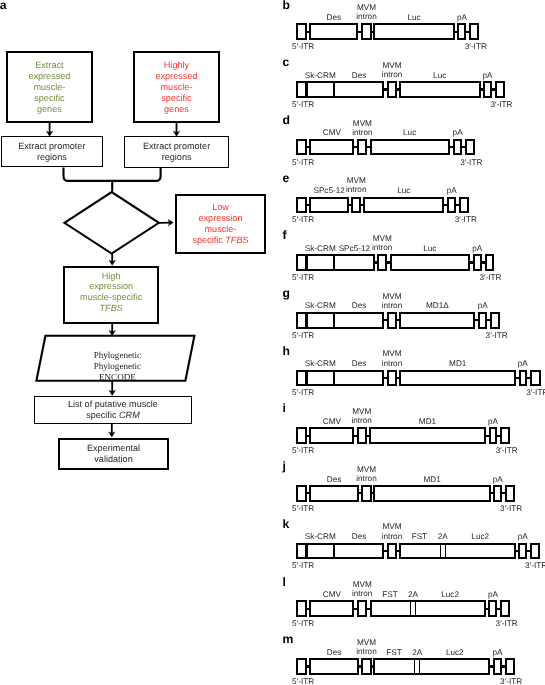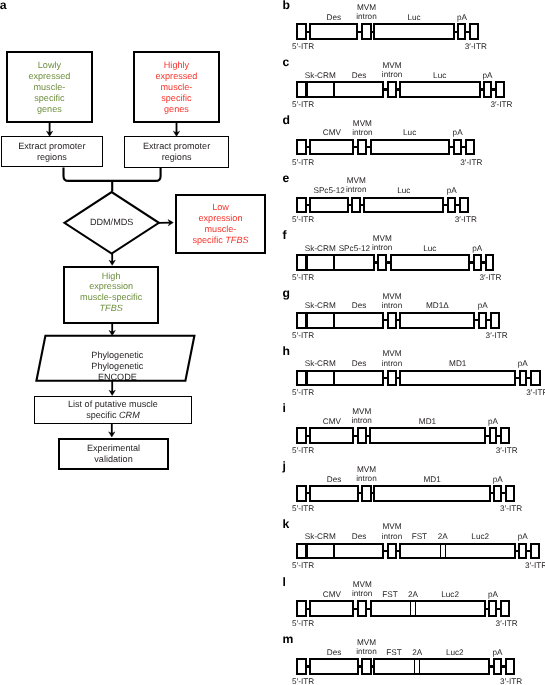--- a/index.html
+++ b/index.html
@@ -41,21 +41,21 @@
     <div class="panel-letter" style="left: 282.6px; top: 229.3px;">f</div>
     <div class="panel-letter" style="left: 282.6px; top: 287px;">g</div>
     <div class="panel-letter" style="left: 282.6px; top: 344.7px;">h</div>
     <div class="panel-letter" style="left: 282.6px; top: 402.4px;">i</div>
     <div class="panel-letter" style="left: 282.6px; top: 460.1px;">j</div>
     <div class="panel-letter" style="left: 282.6px; top: 517.8px;">k</div>
     <div class="panel-letter" style="left: 282.6px; top: 575.5px;">l</div>
     <div class="panel-letter" style="left: 282.6px; top: 633.2px;">m</div>
     <div class="fc-box" style="left: 5.5px; top: 51.4px; width: 87.8px; height: 71.6px; border-width: 2.2px;">
       <div class="fc-txt green">
-        <div>Lowly</div>
+        <div>Extract</div>
         <div>expressed</div>
         <div>muscle-</div>
         <div>specific</div>
         <div>genes</div>
       </div>
     </div>
     <div class="fc-box" style="left: 132.5px; top: 51.4px; width: 87.9px; height: 71.5px; border-width: 2.2px;">
       <div class="fc-txt red">
         <div>Highly</div>
         <div>expressed</div>
@@ -69,40 +69,37 @@
         <div>Extract promoter</div>
         <div>regions</div>
       </div>
     </div>
     <div class="fc-box" style="left: 123.7px; top: 135.9px; width: 105.8px; height: 32.1px; border-width: 1.9px;">
       <div class="fc-txt ">
         <div>Extract promoter</div>
         <div>regions</div>
       </div>
     </div>
-    <div class="fc-box" style="border: none; background: transparent; left: 64.4px; top: 192.1px; width: 94.5px; height: 61.5px;">
-      <div class="fc-txt">DDM/MDS</div>
-    </div>
     <div class="fc-box" style="left: 175.2px; top: 194.2px; width: 90.6px; height: 59.7px; border-width: 2.2px;">
       <div class="fc-txt red">
         <div>Low</div>
         <div>expression</div>
         <div>muscle-</div>
         <div>specific <i>TFBS</i></div>
       </div>
     </div>
     <div class="fc-box" style="left: 63.4px; top: 265.7px; width: 95.5px; height: 57.9px; border-width: 2.2px;">
       <div class="fc-txt green" style="position: relative; top: -2.3px;">
         <div>High</div>
         <div>expression</div>
         <div>muscle-specific</div>
         <div class="ital">TFBS</div>
       </div>
     </div>
-    <div class="fc-box" style="border: none; background: transparent; left: 38.4px; top: 337px; width: 158px; height: 59px;">
+    <div class="fc-box" style="border: none; background: transparent; left: 38.4px; top: 337px; width: 158px; height: 59px; font-family: Liberation Serif, serif;">
       <div class="fc-txt">
         <div>Phylogenetic</div>
         <div>Phylogenetic</div>
         <div>ENCODE</div>
       </div>
     </div>
     <div class="fc-box" style="left: 33.7px; top: 395.6px; width: 158.5px; height: 28.1px; border-width: 1.7px;">
       <div class="fc-txt ">
         <div>List of putative muscle</div>
         <div>specific <i>CRM</i></div>

